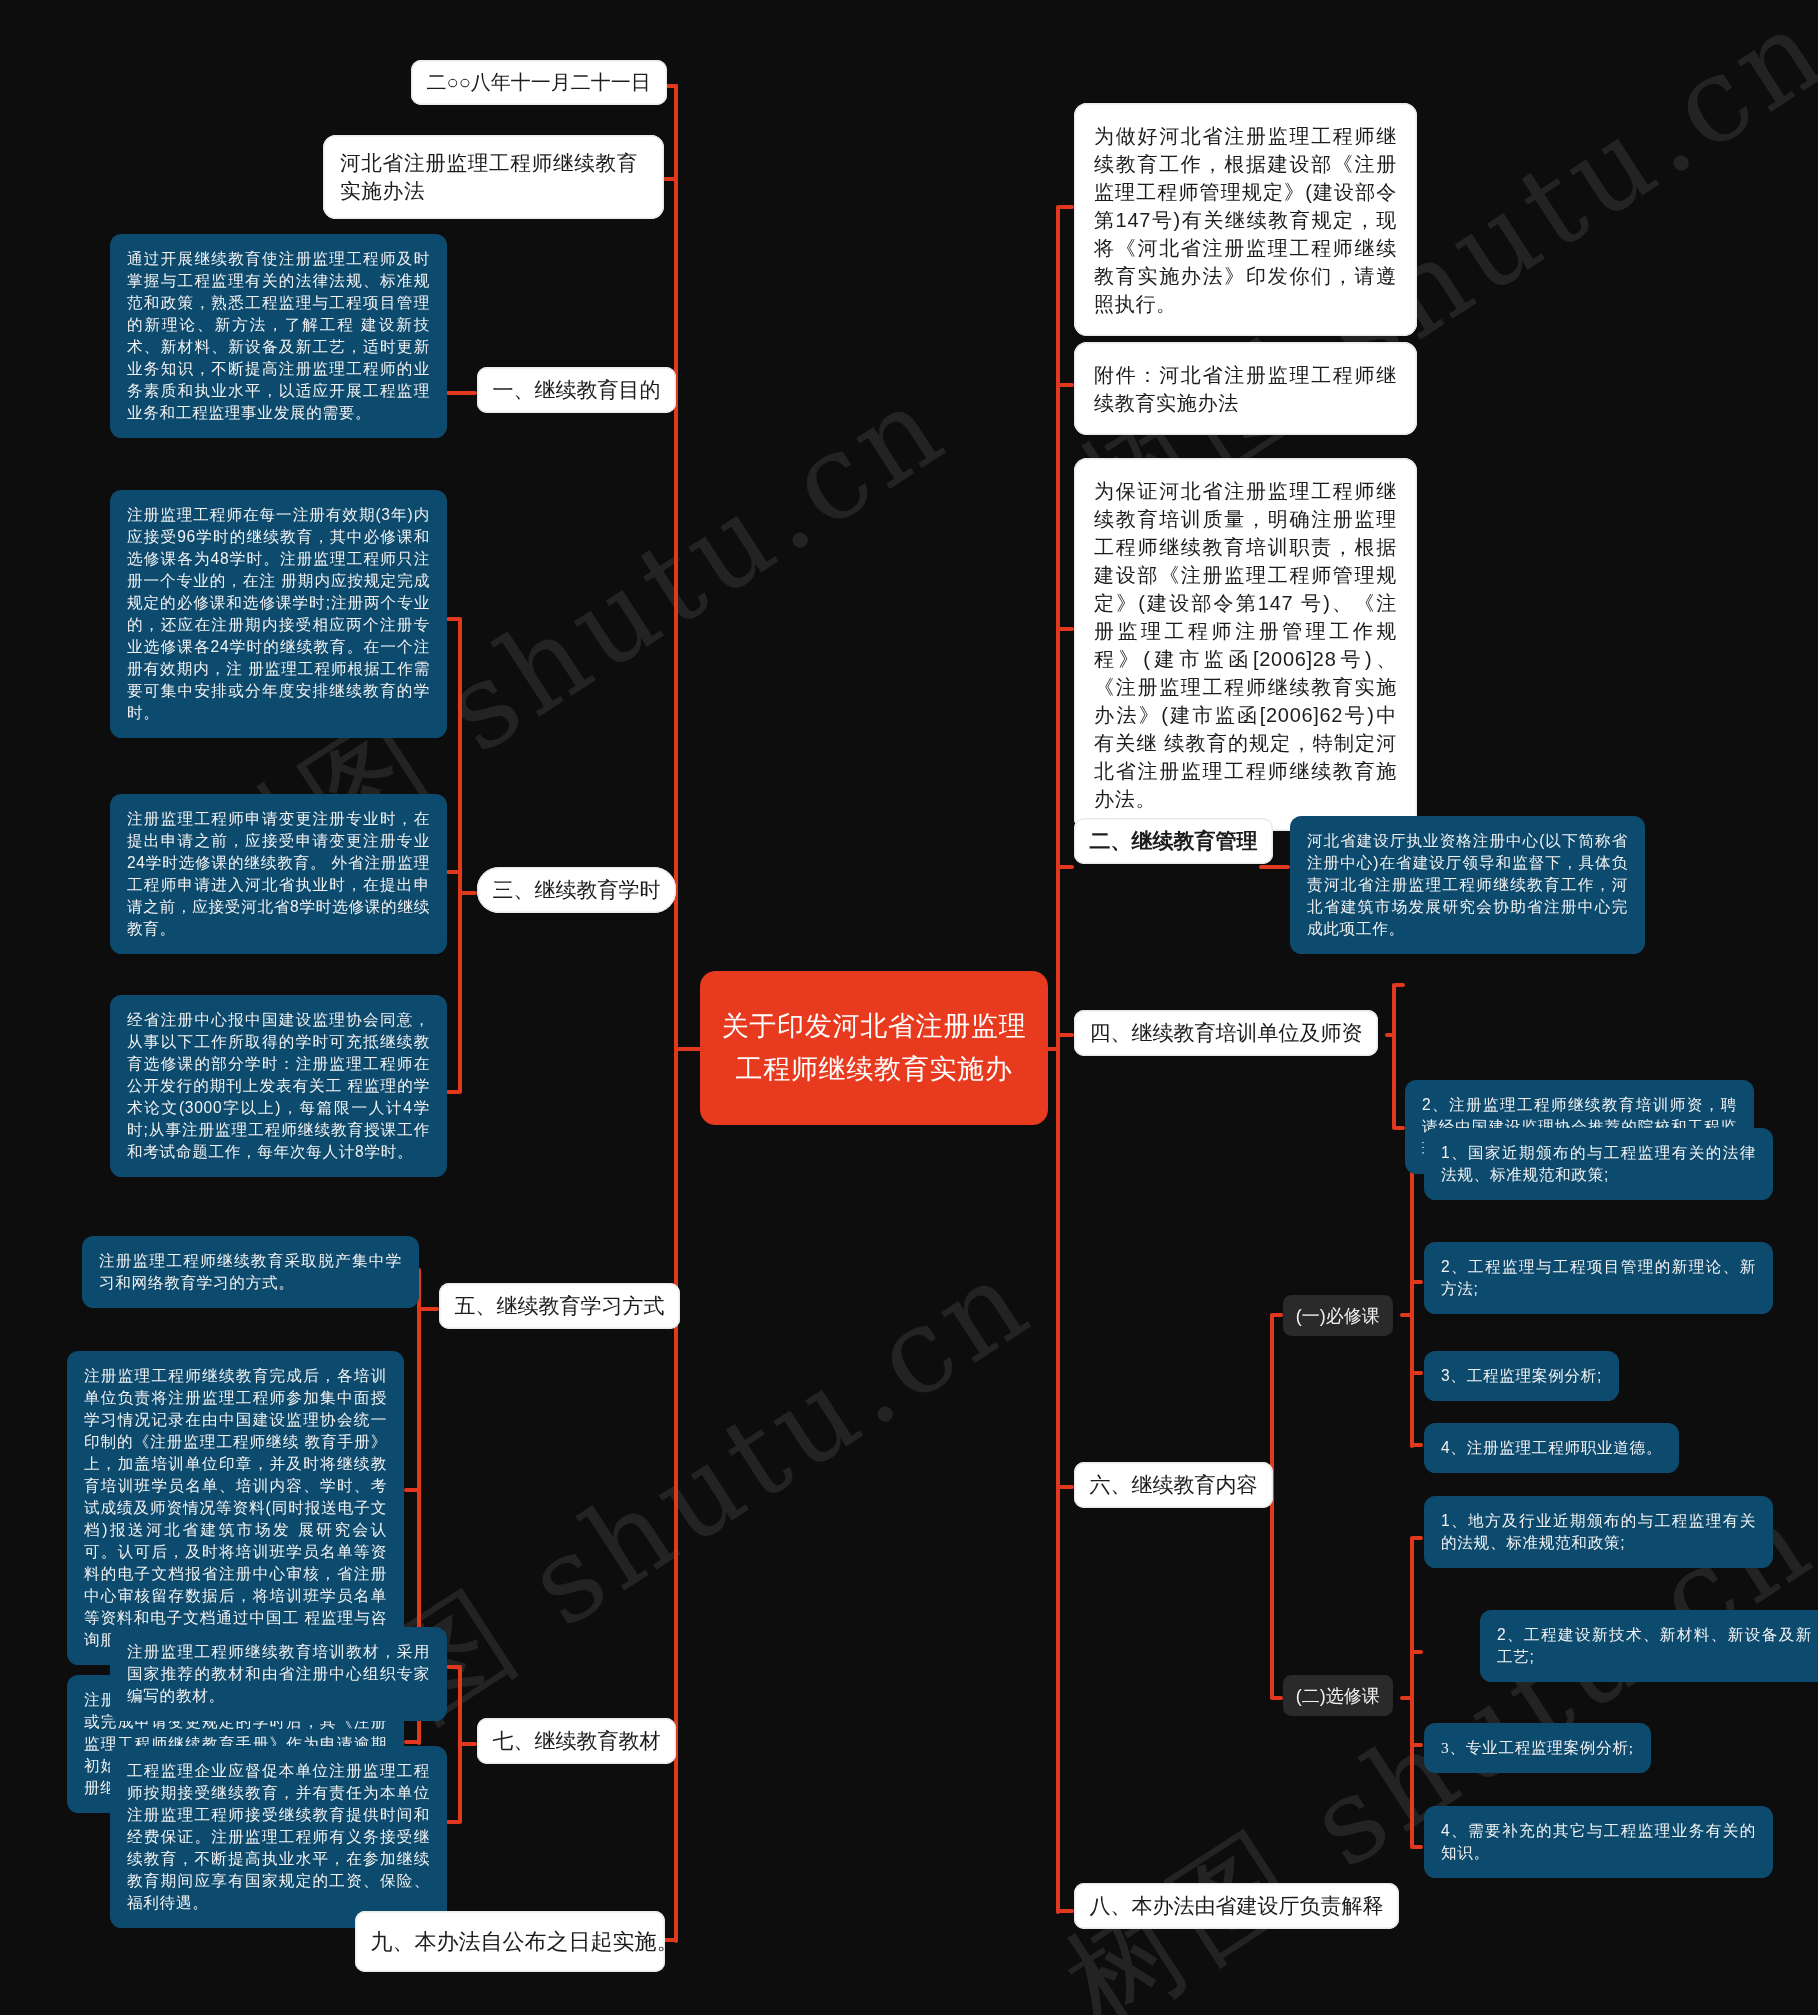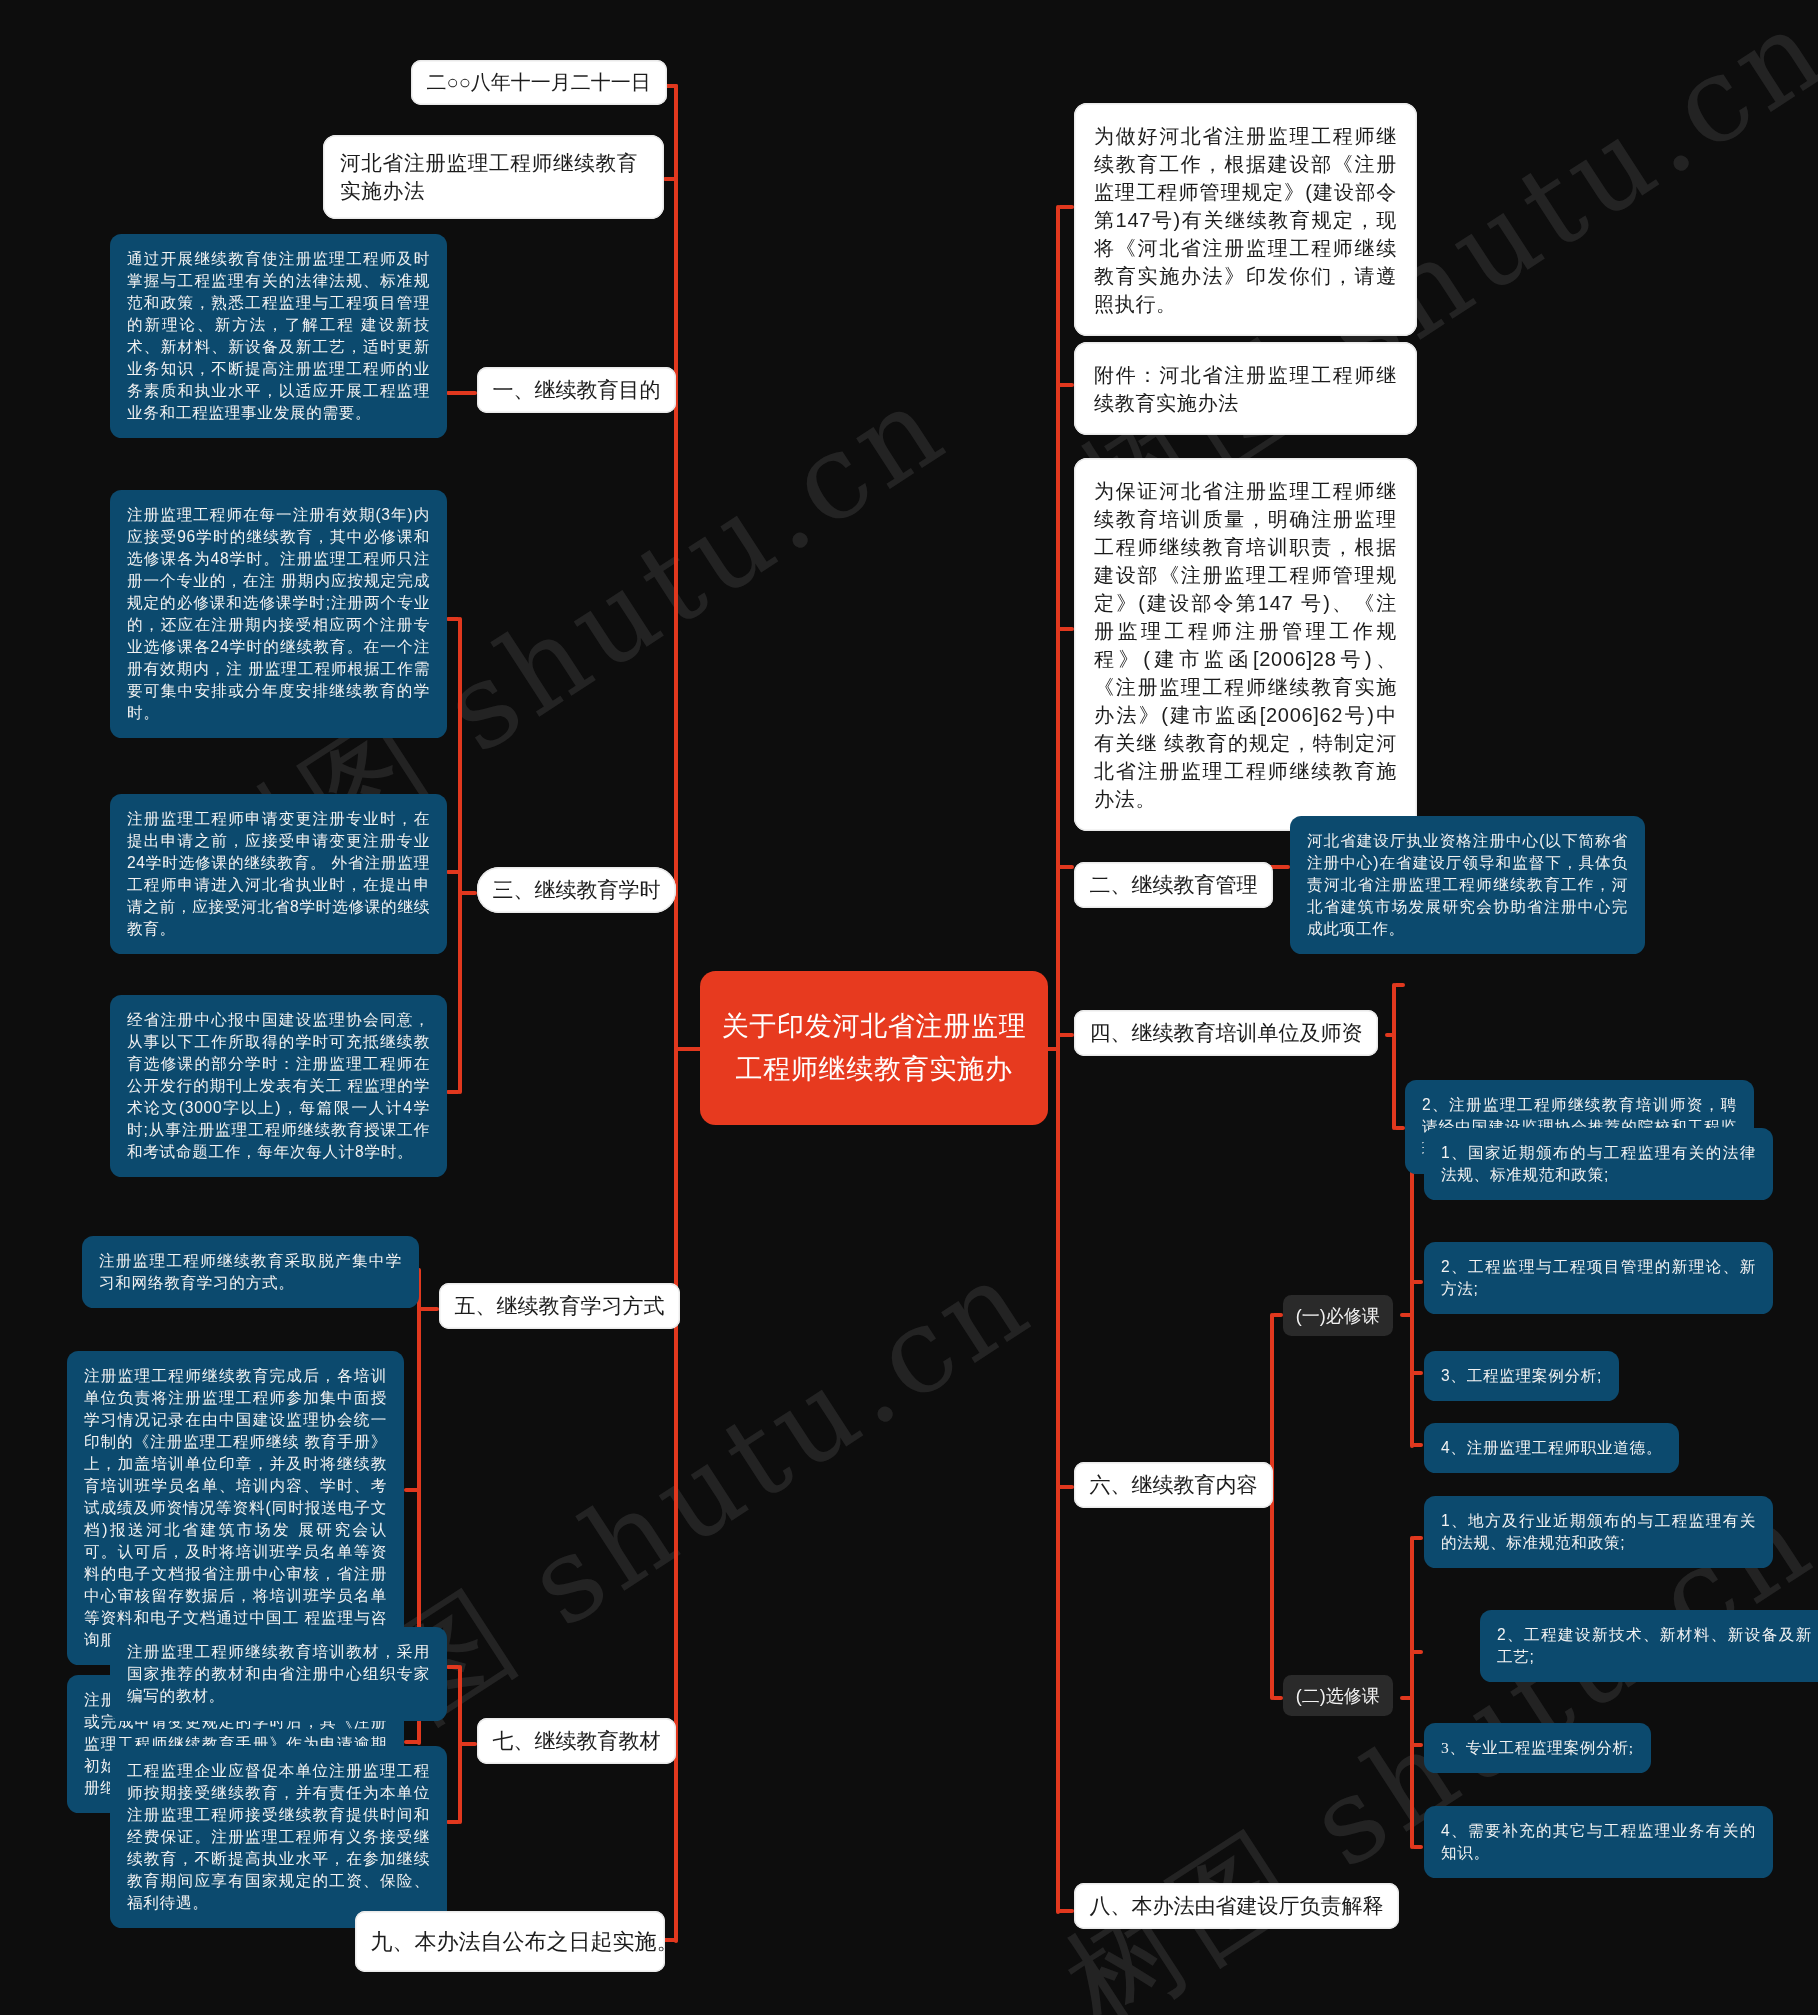--- a/index.html
+++ b/index.html
@@ -134,21 +134,21 @@
   <div class="dbox" style="left:110px;top:1627px;width:303px;">注册监理工程师继续教育培训教材，采用国家推荐的教材和由省注册中心组织专家编写的教材。</div>
   <div class="node" style="left:477px;top:1718px;">七、继续教育教材</div>
   <div class="dbox" style="left:110px;top:1746px;width:303px;">工程监理企业应督促本单位注册监理工程师按期接受继续教育，并有责任为本单位注册监理工程师接受继续教育提供时间和经费保证。注册监理工程师有义务接受继续教育，不断提高执业水平，在参加继续教育期间应享有国家规定的工资、保险、福利待遇。</div>
 
   <div class="node" style="left:355px;top:1911px;width:279px;padding:15.6px 15.6px;font-size:22px;">九、本办法自公布之日起实施。</div>
 
   <div class="wpar" style="left:1074px;top:103px;width:303px;">为做好河北省注册监理工程师继续教育工作，根据建设部《注册监理工程师管理规定》(建设部令第147号)有关继续教育规定，现将《河北省注册监理工程师继续教育实施办法》印发你们，请遵照执行。</div>
   <div class="wpar" style="left:1074px;top:342px;width:303px;">附件：河北省注册监理工程师继续教育实施办法</div>
   <div class="wpar" style="left:1074px;top:458px;width:303px;">为保证河北省注册监理工程师继续教育培训质量，明确注册监理工程师继续教育培训职责，根据建设部《注册监理工程师管理规定》(建设部令第147 号)、《注册监理工程师注册管理工作规程》(建市监函[2006]28号)、《注册监理工程师继续教育实施办法》(建市监函[2006]62号)中有关继 续教育的规定，特制定河北省注册监理工程师继续教育施办法。</div>
 
-  <div class="node" style="left:1074px;top:862px;">二、继续教育管理</div>
+  <div class="node" style="left:1074px;top:818px;font-weight:bold;">二、继续教育管理</div>
   <div class="dbox" style="left:1290px;top:816px;width:321px;">河北省建设厅执业资格注册中心(以下简称省注册中心)在省建设厅领导和监督下，具体负责河北省注册监理工程师继续教育工作，河北省建筑市场发展研究会协助省注册中心完成此项工作。</div>
 
   <div class="node" style="left:1074px;top:1010px;">四、继续教育培训单位及师资</div>
   <div class="dbox" style="left:1405px;top:1080px;width:315px;">2、注册监理工程师继续教育培训师资，聘请经中国建设监理协会推荐的院校和工程监理行业业务水平较高的专家和教授。</div>
 
   <div class="node" style="left:1074px;top:1462px;">六、继续教育内容</div>
 
   <div class="mini" style="left:1283px;top:1295px;">(一)必修课</div>
   <div class="dbox" style="left:1424px;top:1128px;width:315px;">1、国家近期颁布的与工程监理有关的法律法规、标准规范和政策;</div>
   <div class="dbox" style="left:1424px;top:1242px;width:315px;">2、工程监理与工程项目管理的新理论、新方法;</div>

